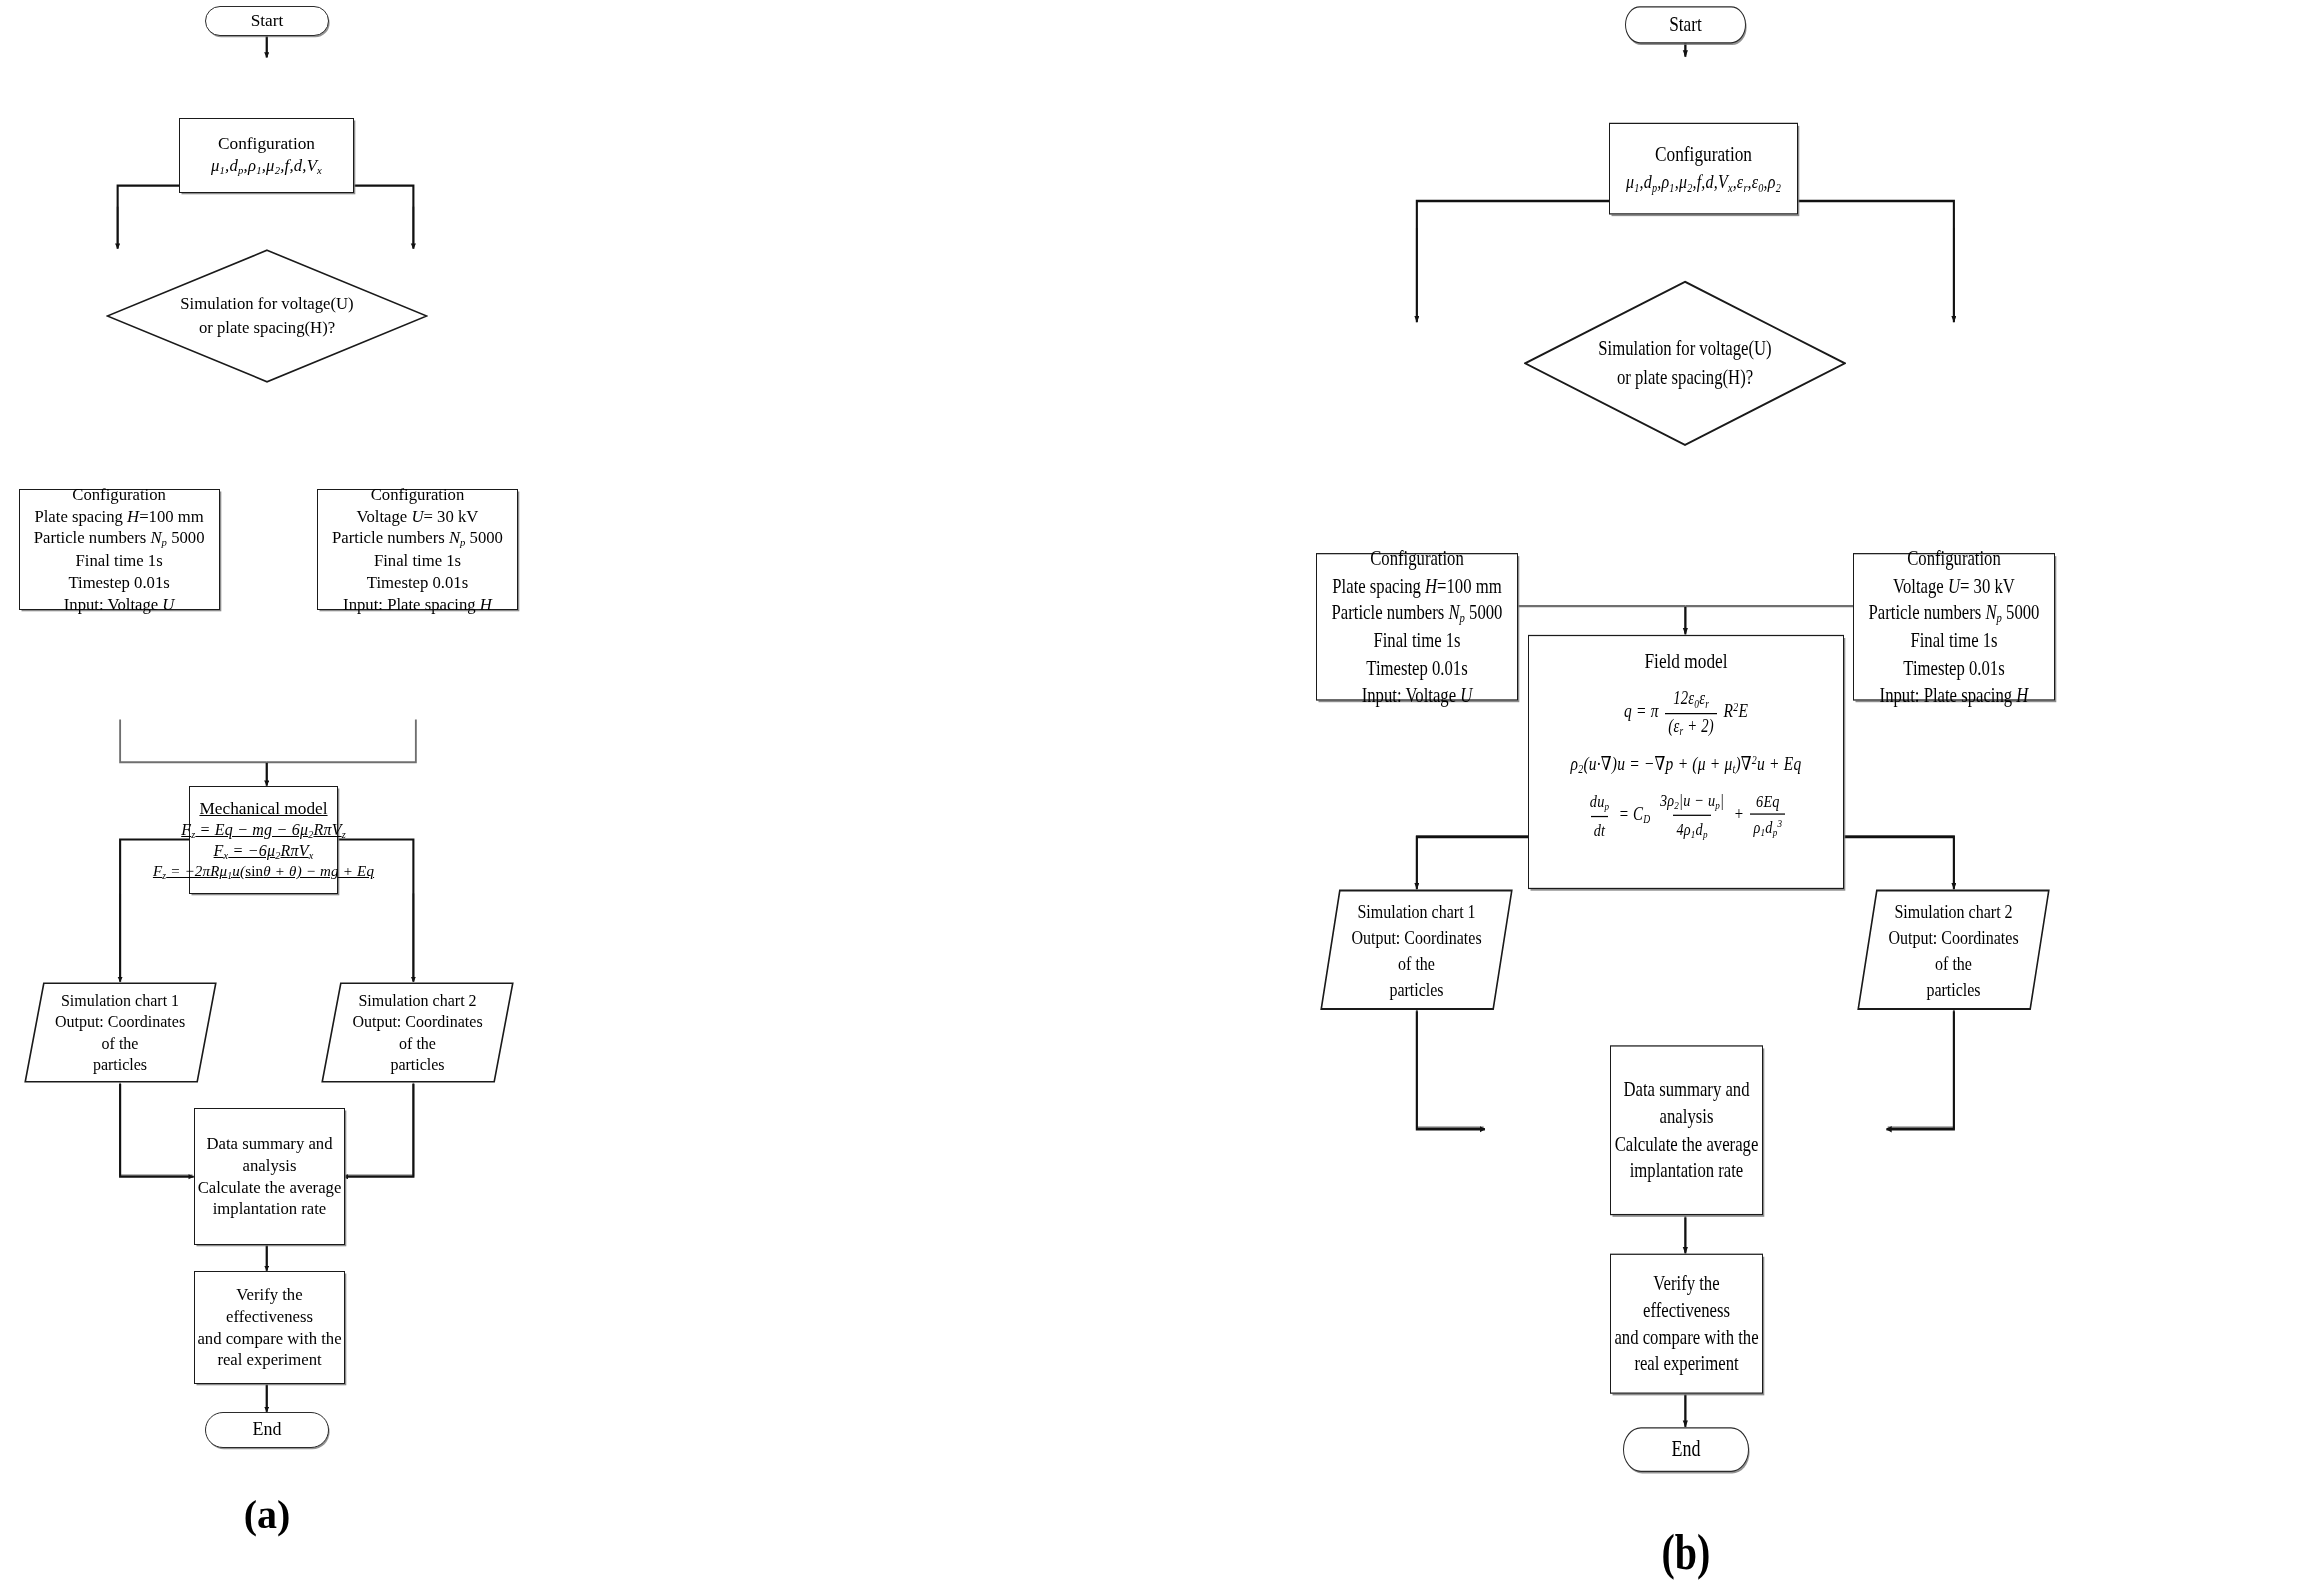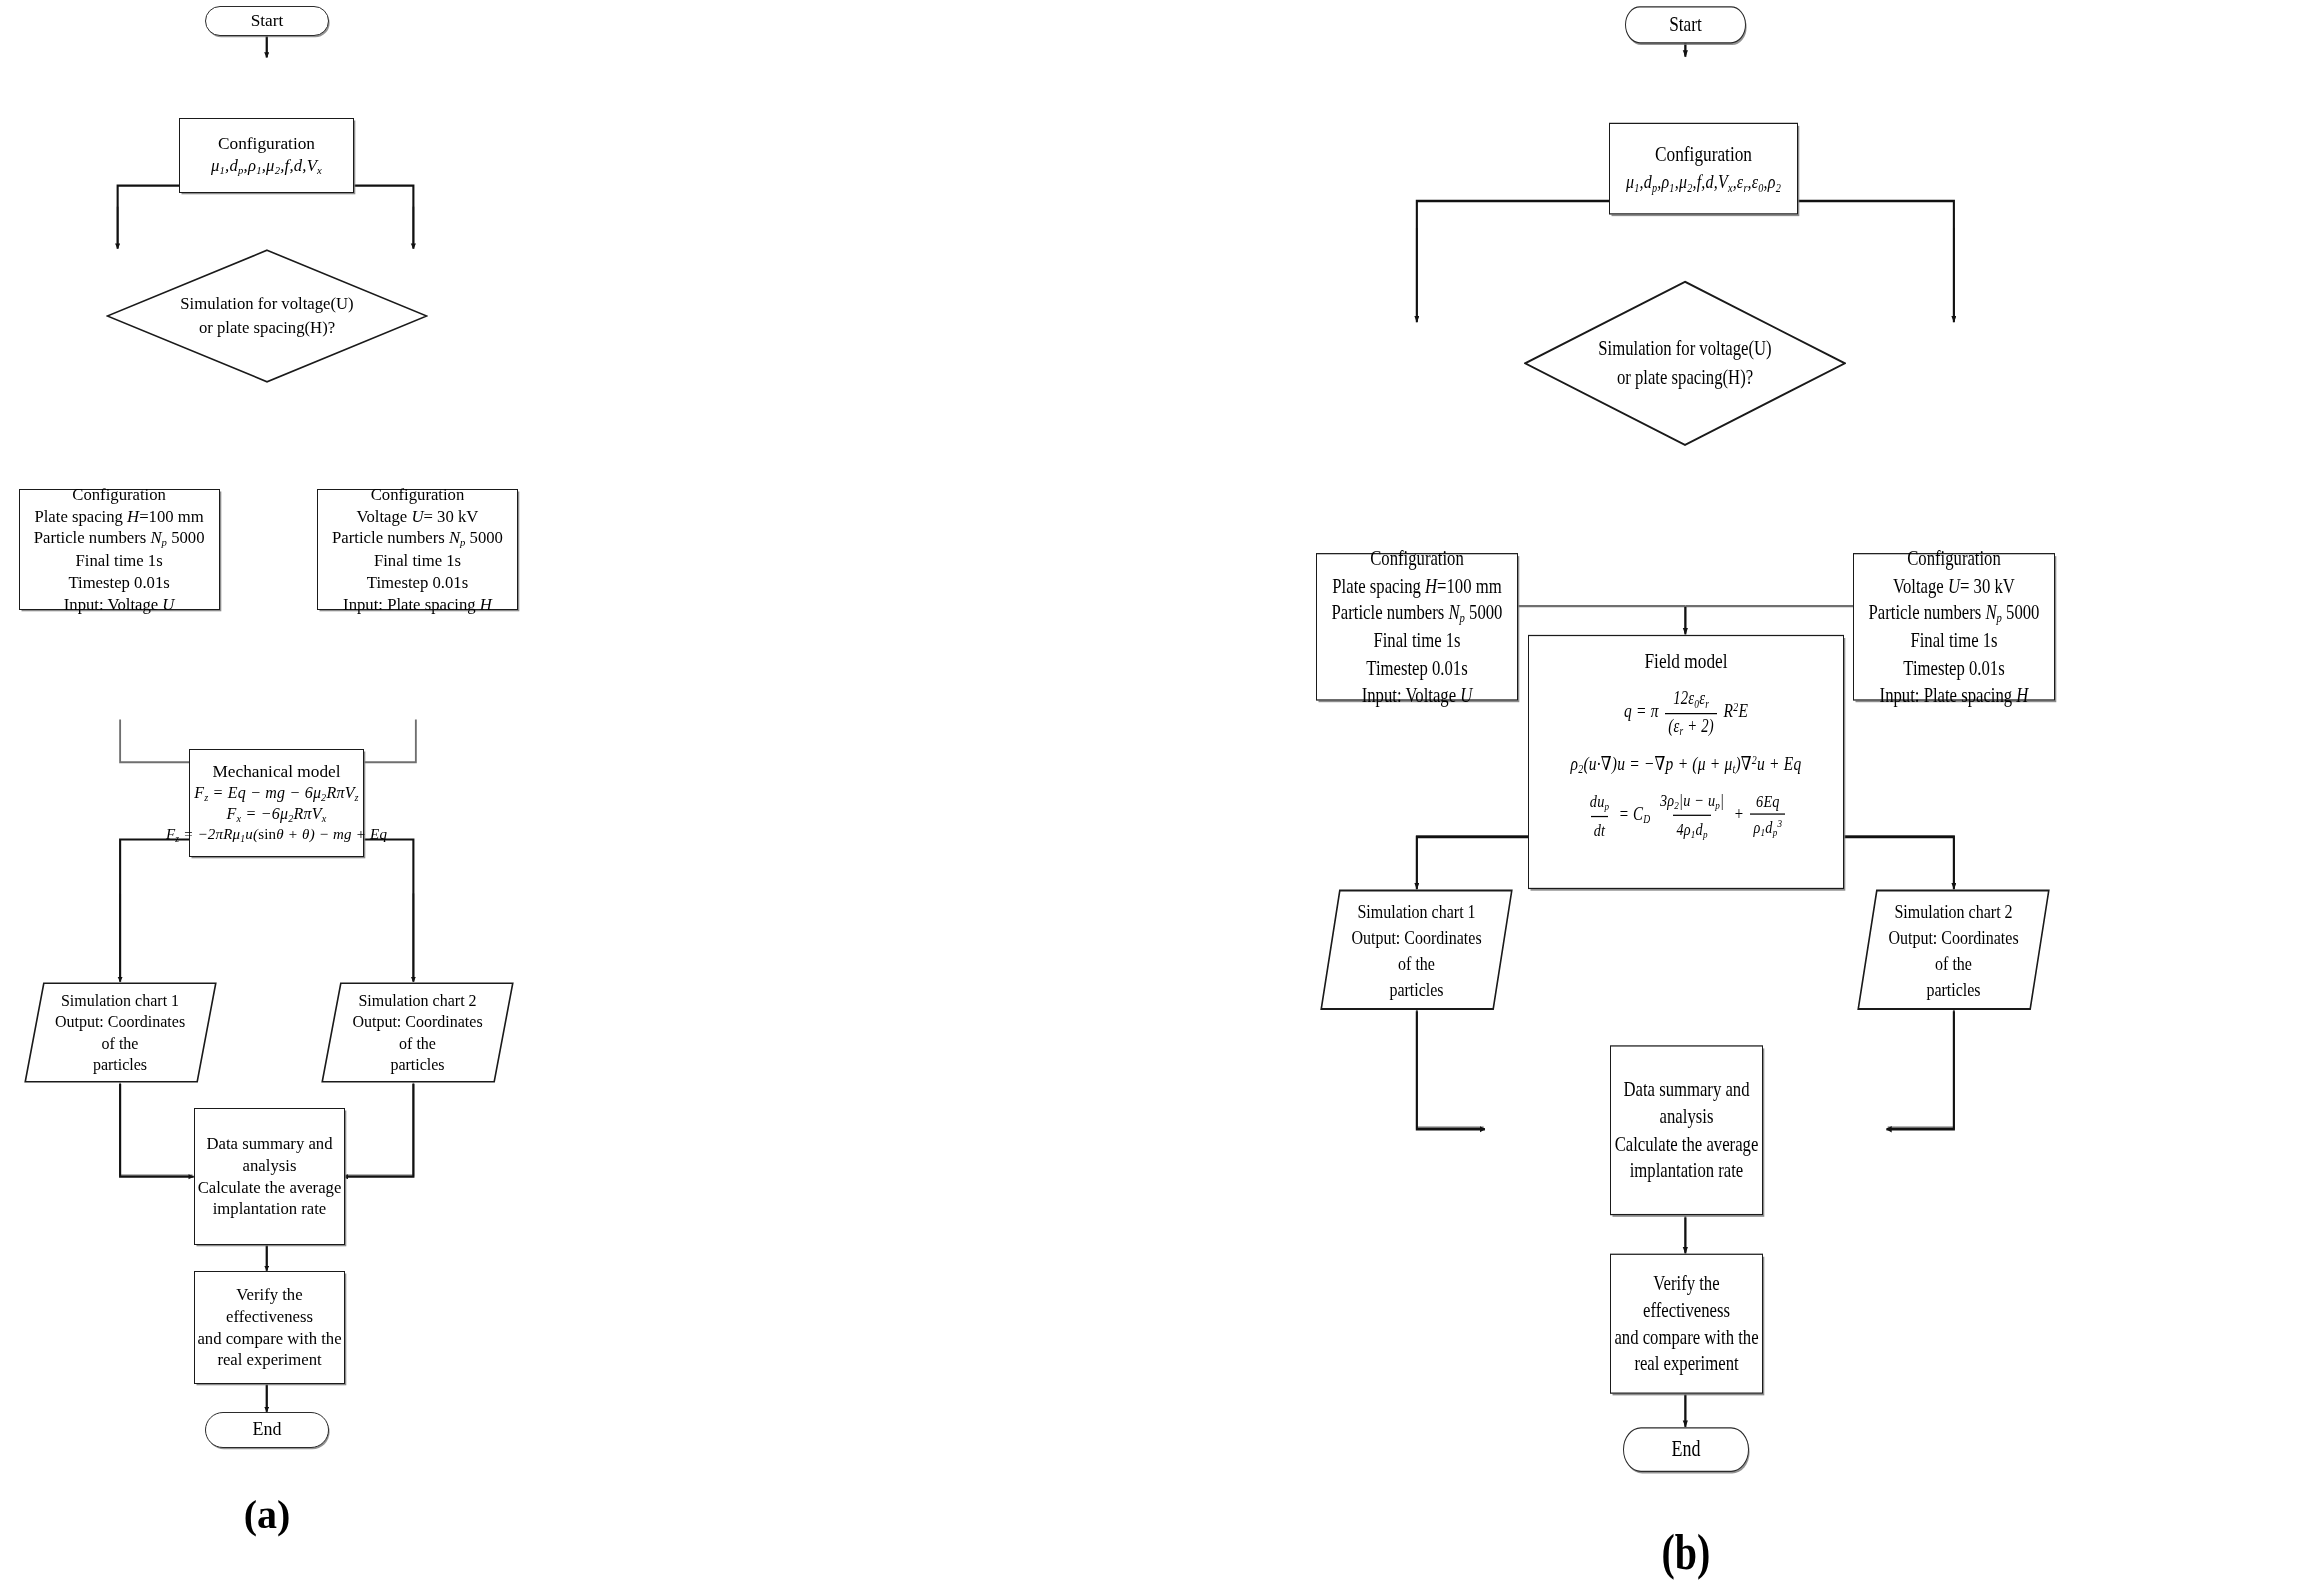--- a/index.html
+++ b/index.html
@@ -201,21 +201,21 @@
 
   <div class="node rect" style="left:317px; top:489px; width:201px; height:121px; padding:2.5px 3.7px;">
     <span class="t27">Configuration</span>
     <span class="t27">Voltage <i>U</i>= 30 kV</span>
     <span class="t27">Particle numbers <i>N<sub>p</sub></i> 5000</span>
     <span class="t27">Final time 1s</span>
     <span class="t27">Timestep 0.01s</span>
     <span class="t27">Input: Plate spacing <i>H</i></span>
   </div>
 
-  <div class="node rect" style="left:189px; top:749px; width:175px; height:108px;">
+  <div class="node rect" style="left:189px; top:786px; width:149px; height:108px;text-decoration:underline;">
     <span class="t28">Mechanical model</span>
     <span class="t26 mathline eqrow">
       F<sub>z</sub> = Eq − mg − 6μ<sub>2</sub>RπV<sub>z</sub>
     </span>
     <span class="t26 mathline eqrow">
       F<sub>x</sub> = −6μ<sub>2</sub>RπV<sub>x</sub>
     </span>
     <span class="t26 mathline eqrow" style="font-size:15px;">
       F<sub>z</sub> = −2πRμ<sub>1</sub>u(<span class="up">sin</span>θ + θ) − mg + Eq
     </span>

